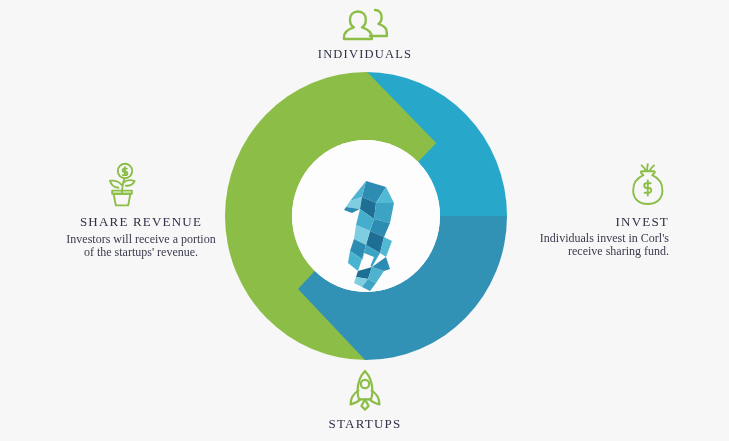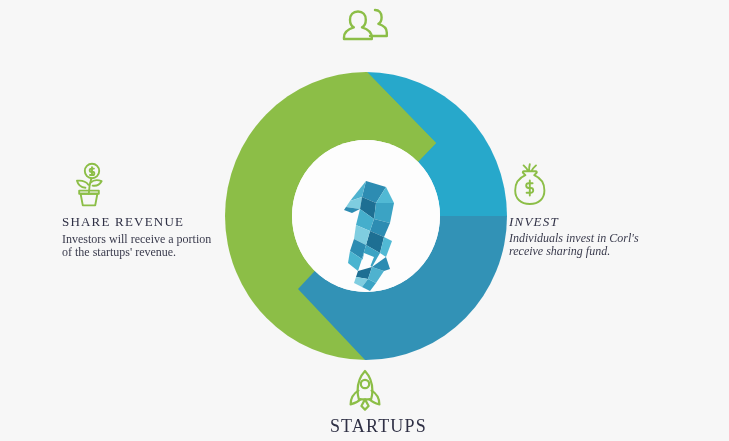--- a/index.html
+++ b/index.html
@@ -63,44 +63,43 @@
   #node-individuals .node-title { font-size: 12.5px; }
 
   
   #node-startups {
     left: 303px;
     top: 368px;
     width: 124px;
     text-align: center;
   }
   #node-startups .node-icon { margin: 0 auto 4px auto; }
-  #node-startups .node-title { font-size: 18px; text-align: right; }
+  #node-startups .node-title { font-size: 13px; }
 
   
   #node-share-revenue {
     left: 62px;
     top: 162px;
     width: 158px;
-    text-align: left;
+    text-align: center;
   }
   #node-share-revenue .node-icon {
     margin: 0 44px 6px auto;
   }
   #node-share-revenue .node-title {
     font-size: 13px;
     margin-bottom: 3px;
   }
 
   
   #node-invest {
     left: 509px;
     top: 162px;
     width: 160px;
-    text-align: left;
-    font-style: italic;
+    text-align: right;
   }
   #node-invest .node-icon {
     margin: 0 auto 6px 0;
   }
   #node-invest .node-title {
     font-size: 13px;
     margin-bottom: 2px;
   }
 </style>
 </head>
@@ -179,20 +178,21 @@
     </svg>
   </div>
 
   <div class="node" id="node-individuals">
     <span class="node-icon">
       <svg width="52" height="36" viewBox="0 0 52 36" xmlns="http://www.w3.org/2000/svg" fill="none" stroke="#8cbe47" stroke-width="2.4" stroke-linejoin="round" stroke-linecap="round">
         <path d="M36 4c4.2 0 6.6 3 6.6 7.2 0 3.2-1.3 5.6-3.2 6.7 4.6 1.4 8.4 4.4 8.4 8.6V30H31"></path>
         <path d="M19 5.5c5 0 7.8 3.4 7.8 8.2 0 3.7-1.6 6.5-3.8 7.7 5.4 1.7 9.8 5.1 9.8 10V33H5v-1.6c0-4.9 4.4-8.3 9.8-10-2.2-1.2-3.8-4-3.8-7.7 0-4.8 2.9-8.2 8-8.2z"></path>
       </svg>
     </span>
+    <div class="node-title">INDIVIDUALS</div>
   </div>
 
   <div class="node" id="node-startups">
     <span class="node-icon">
       <svg width="44" height="44" viewBox="0 0 44 44" xmlns="http://www.w3.org/2000/svg" fill="none" stroke="#8cbe47" stroke-width="2.2" stroke-linejoin="round" stroke-linecap="round">
         <path d="M22 3c5 5.4 7.4 12 7.4 19.6 0 3.4-.5 6.4-1.3 8.8h-12.2c-.8-2.4-1.3-5.4-1.3-8.8C14.6 15 17 8.4 22 3z"></path>
         <circle cx="22" cy="16" r="4.2"></circle>
         <path d="M15.4 22.6C10.6 25.4 7.6 30 7.6 36.4c4.6-1.2 7.8-3 10-5.2"></path>
         <path d="M28.6 22.6c4.8 2.8 7.8 7.4 7.8 13.8-4.6-1.2-7.8-3-10-5.2"></path>
         <path d="M22 31.4 18.4 38 22 41.6 25.6 38z"></path>

